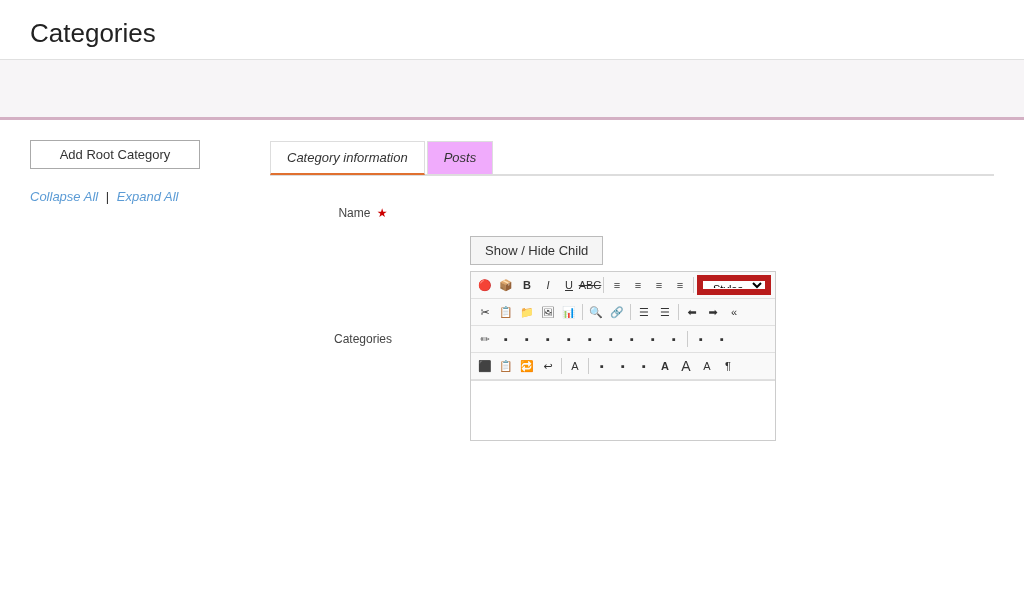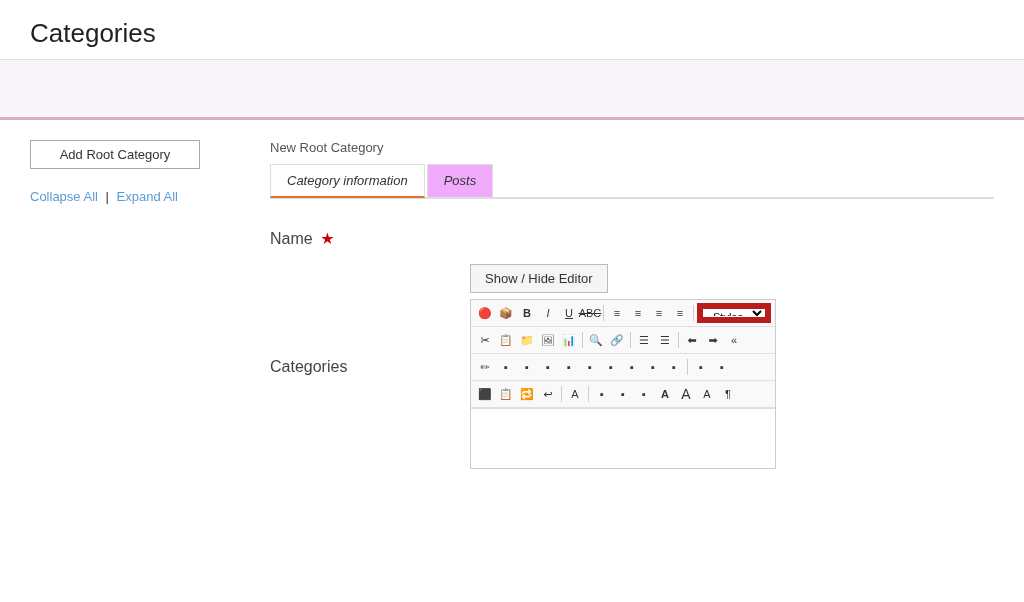--- a/index.html
+++ b/index.html
@@ -70,20 +70,21 @@
 
     .collapse-links {
       margin-top: 20px;
       font-size: 13px;
     }
 
     .collapse-links a {
       color: #5b9bd5;
       text-decoration: none;
       cursor: pointer;
+      font-style: italic;
     }
 
     .collapse-separator {
       color: #333;
       margin: 0 4px;
     }
 
     .right-panel {
       flex: 1;
       min-width: 0;
@@ -131,24 +132,24 @@
       padding: 10px 0;
     }
 
     .form-row {
       display: flex;
       align-items: center;
       margin-bottom: 16px;
     }
 
     .form-label {
-      text-align: left;
+      text-align: center;
       width: 200px;
       padding-right: 14px;
-      font-size: 16px;
+      font-size: 12px;
       color: #444;
       flex-shrink: 0;
     }
 
     .required-star {
       color: #cc0000;
       margin-left: 3px;
     }
 
     .form-input {
@@ -247,21 +248,20 @@
 
       <div class="collapse-links">
         <a>Collapse All</a>
         <span class="collapse-separator">|</span>
         <a>Expand All</a>
       </div>
     </div>
 
     <div class="right-panel">
 
-      <div class="new-root-label">New Root Category</div>
 
       <div class="tabs-container">
         <div class="tab active">
           <span>Category information</span>
         </div>
         <div class="tab">
           <span>Posts</span>
         </div>
       </div>
 
@@ -270,21 +270,21 @@
         <div class="form-row">
           <div class="form-label">
             <span>Name</span>
             <span class="required-star">★</span>
           </div>
         </div>
 
         <div class="form-row">
           <div class="form-label">Categories</div>
           <div>
-            <button class="show-hide-btn">Show / Hide Editor</button>
+            <button class="show-hide-btn">Show / Hide Child</button>
             <div class="editor-toolbar">
               <div class="toolbar-row">
                 <button class="tb-btn">🔴</button>
                 <button class="tb-btn">📦</button>
                 <button class="tb-btn tb-bold">B</button>
                 <button class="tb-btn tb-italic">I</button>
                 <button class="tb-btn tb-underline">U</button>
                 <button class="tb-btn" style="text-decoration:line-through">ABC</button>
                 <div class="tb-separator"></div>
                 <button class="tb-btn">≡</button>

